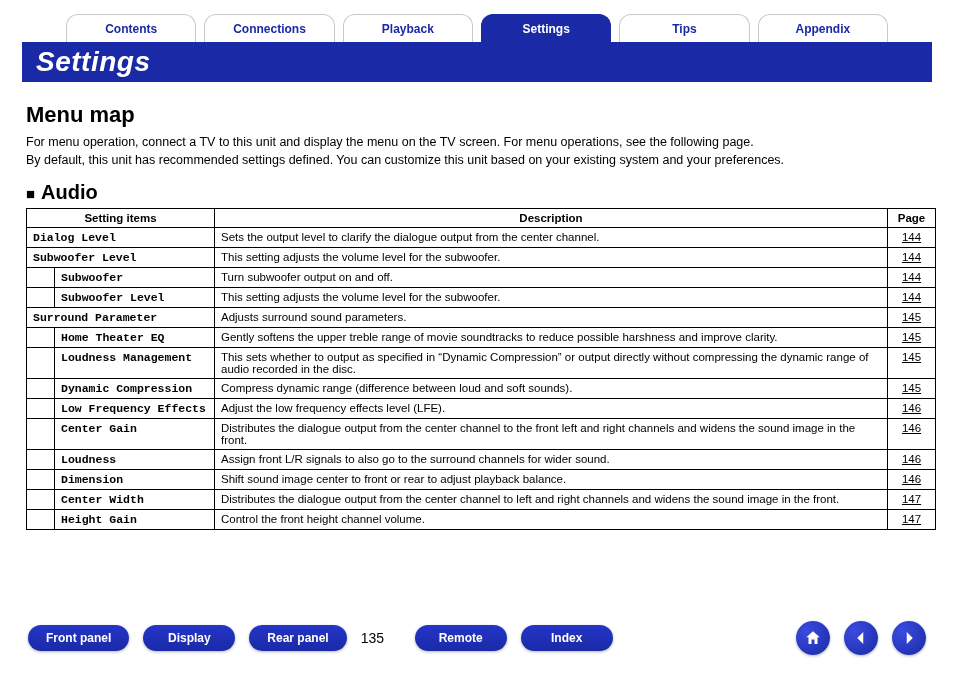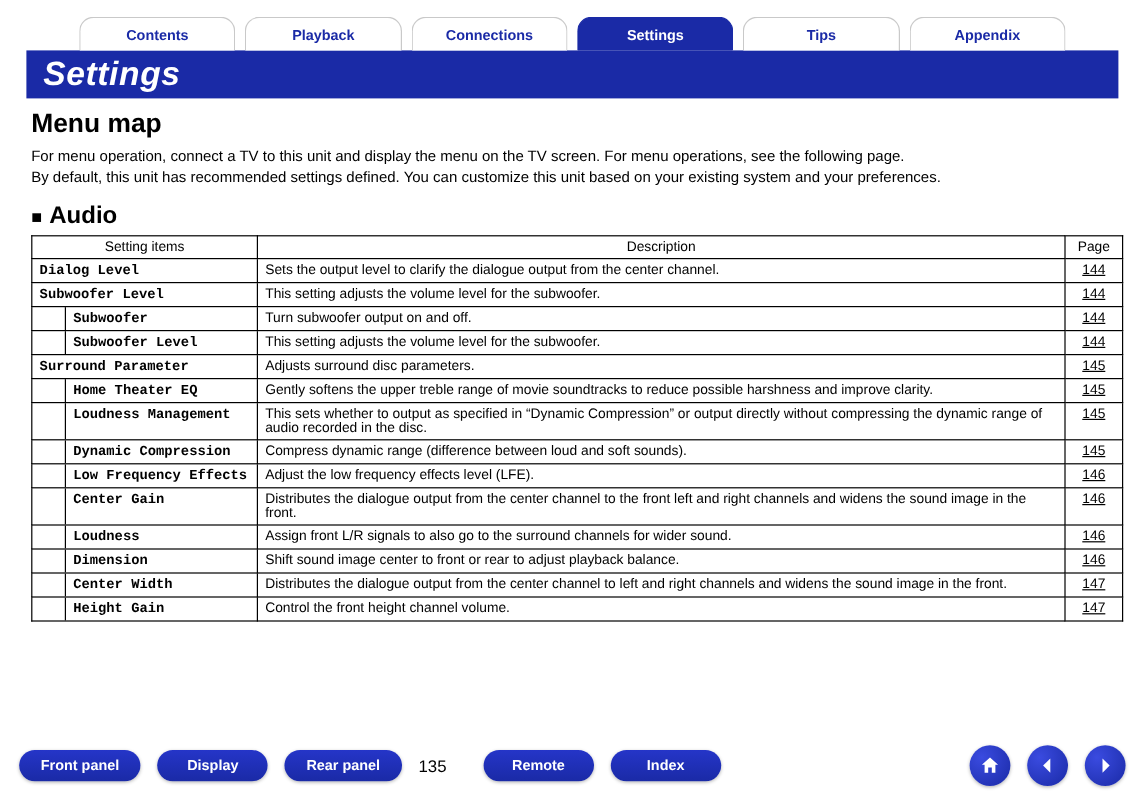--- a/index.html
+++ b/index.html
@@ -52,21 +52,21 @@
     font-weight: bold;
     font-size: 28px;
     font-style: italic;
     padding: 4px 14px 4px 14px;
     letter-spacing: 0.5px;
   }
   
   .section-title {
     font-size: 22px;
     font-weight: bold;
-    margin: 8px 0 6px 4px;
+    margin: 20px 0 6px 4px;
   }
   .intro {
     font-size: 12.5px;
     margin: 0 4px 12px 4px;
     line-height: 1.4;
   }
   .sub-header {
     font-size: 20px;
     font-weight: bold;
     margin: 12px 0 4px 4px;
@@ -80,21 +80,21 @@
   
   table.settings {
     border-collapse: collapse;
     width: 100%;
     margin: 2px 0 0 4px;
     font-size: 11.5px;
   }
   table.settings th {
     border: 1px solid #000;
     padding: 3px 6px;
-    font-weight: normal;
+    font-weight: bold;
     background: #fff;
   }
   table.settings td {
     border-left: 1px solid #000;
     border-right: 1px solid #000;
     border-bottom: 1px solid #000;
     border-top: none;
     padding: 3px 6px;
     vertical-align: top;
   }
@@ -104,21 +104,21 @@
   table.settings td.page-num { text-align: center; text-decoration: underline; }
   col.c-indent { width: 28px; }
   col.c-item   { width: 160px; }
   col.c-desc   { }
   col.c-page   { width: 48px; }
 
   
   .footer {
     position: absolute;
     left: 0; right: 0; bottom: 18px;
-    padding: 0 16px;
+    padding: 0 28px;
     display: flex;
     align-items: center;
     gap: 14px;
     font-size: 12px;
   }
   .pill {
     background: linear-gradient(to bottom, #2535c8, #1a2aa6);
     color: #fff;
     font-weight: bold;
     border-radius: 16px;
@@ -142,22 +142,22 @@
     cursor: pointer;
   }
   .nav-btn svg { width: 18px; height: 18px; fill: #fff; }
 </style>
 </head>
 <body>
 
 <div class="page">
   <div class="tabs">
     <div class="tab">Contents</div>
+    <div class="tab">Connections</div>
     <div class="tab">Playback</div>
-    <div class="tab">Connections</div>
     <div class="tab active">Settings</div>
     <div class="tab">Tips</div>
     <div class="tab">Appendix</div>
   </div>
 
   <div class="title-band">Settings</div>
 
   <div class="section-title">Menu map</div>
 
   <div class="intro">
@@ -199,21 +199,21 @@
           <td class="page-num">144</td>
         </tr>
         <tr>
           <td class="indent-cell">&nbsp;</td>
           <td class="item sub">Subwoofer Level</td>
           <td>This setting adjusts the volume level for the subwoofer.</td>
           <td class="page-num">144</td>
         </tr>
         <tr>
           <td colspan="2" class="item">Surround Parameter</td>
-          <td>Adjusts surround disc parameters.</td>
+          <td>Adjusts surround sound parameters.</td>
           <td class="page-num">145</td>
         </tr>
         <tr>
           <td class="indent-cell">&nbsp;</td>
           <td class="item sub">Home Theater EQ</td>
           <td>Gently softens the upper treble range of movie soundtracks to reduce possible harshness and improve clarity.</td>
           <td class="page-num">145</td>
         </tr>
         <tr>
           <td class="indent-cell">&nbsp;</td>

